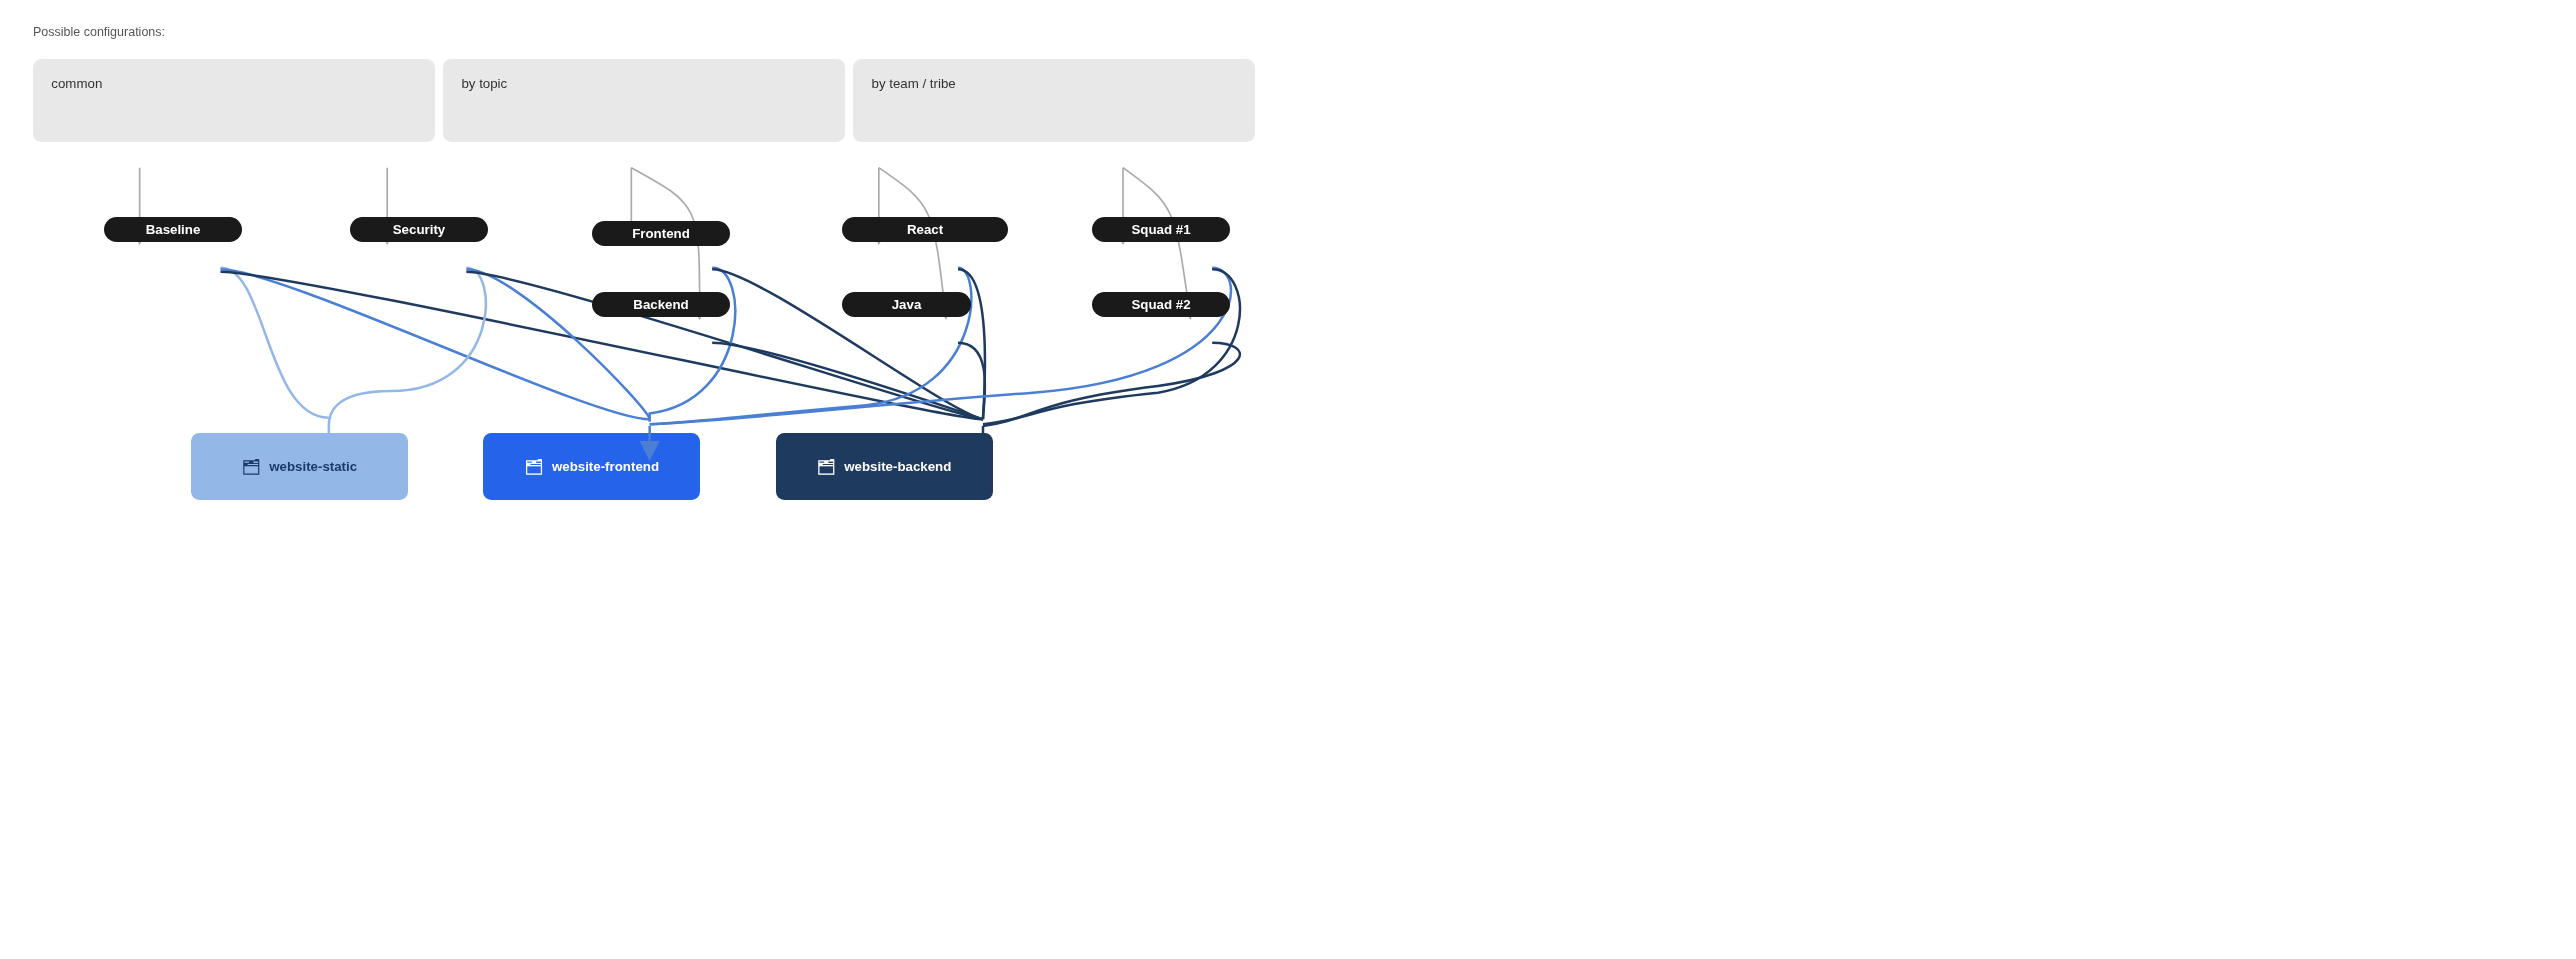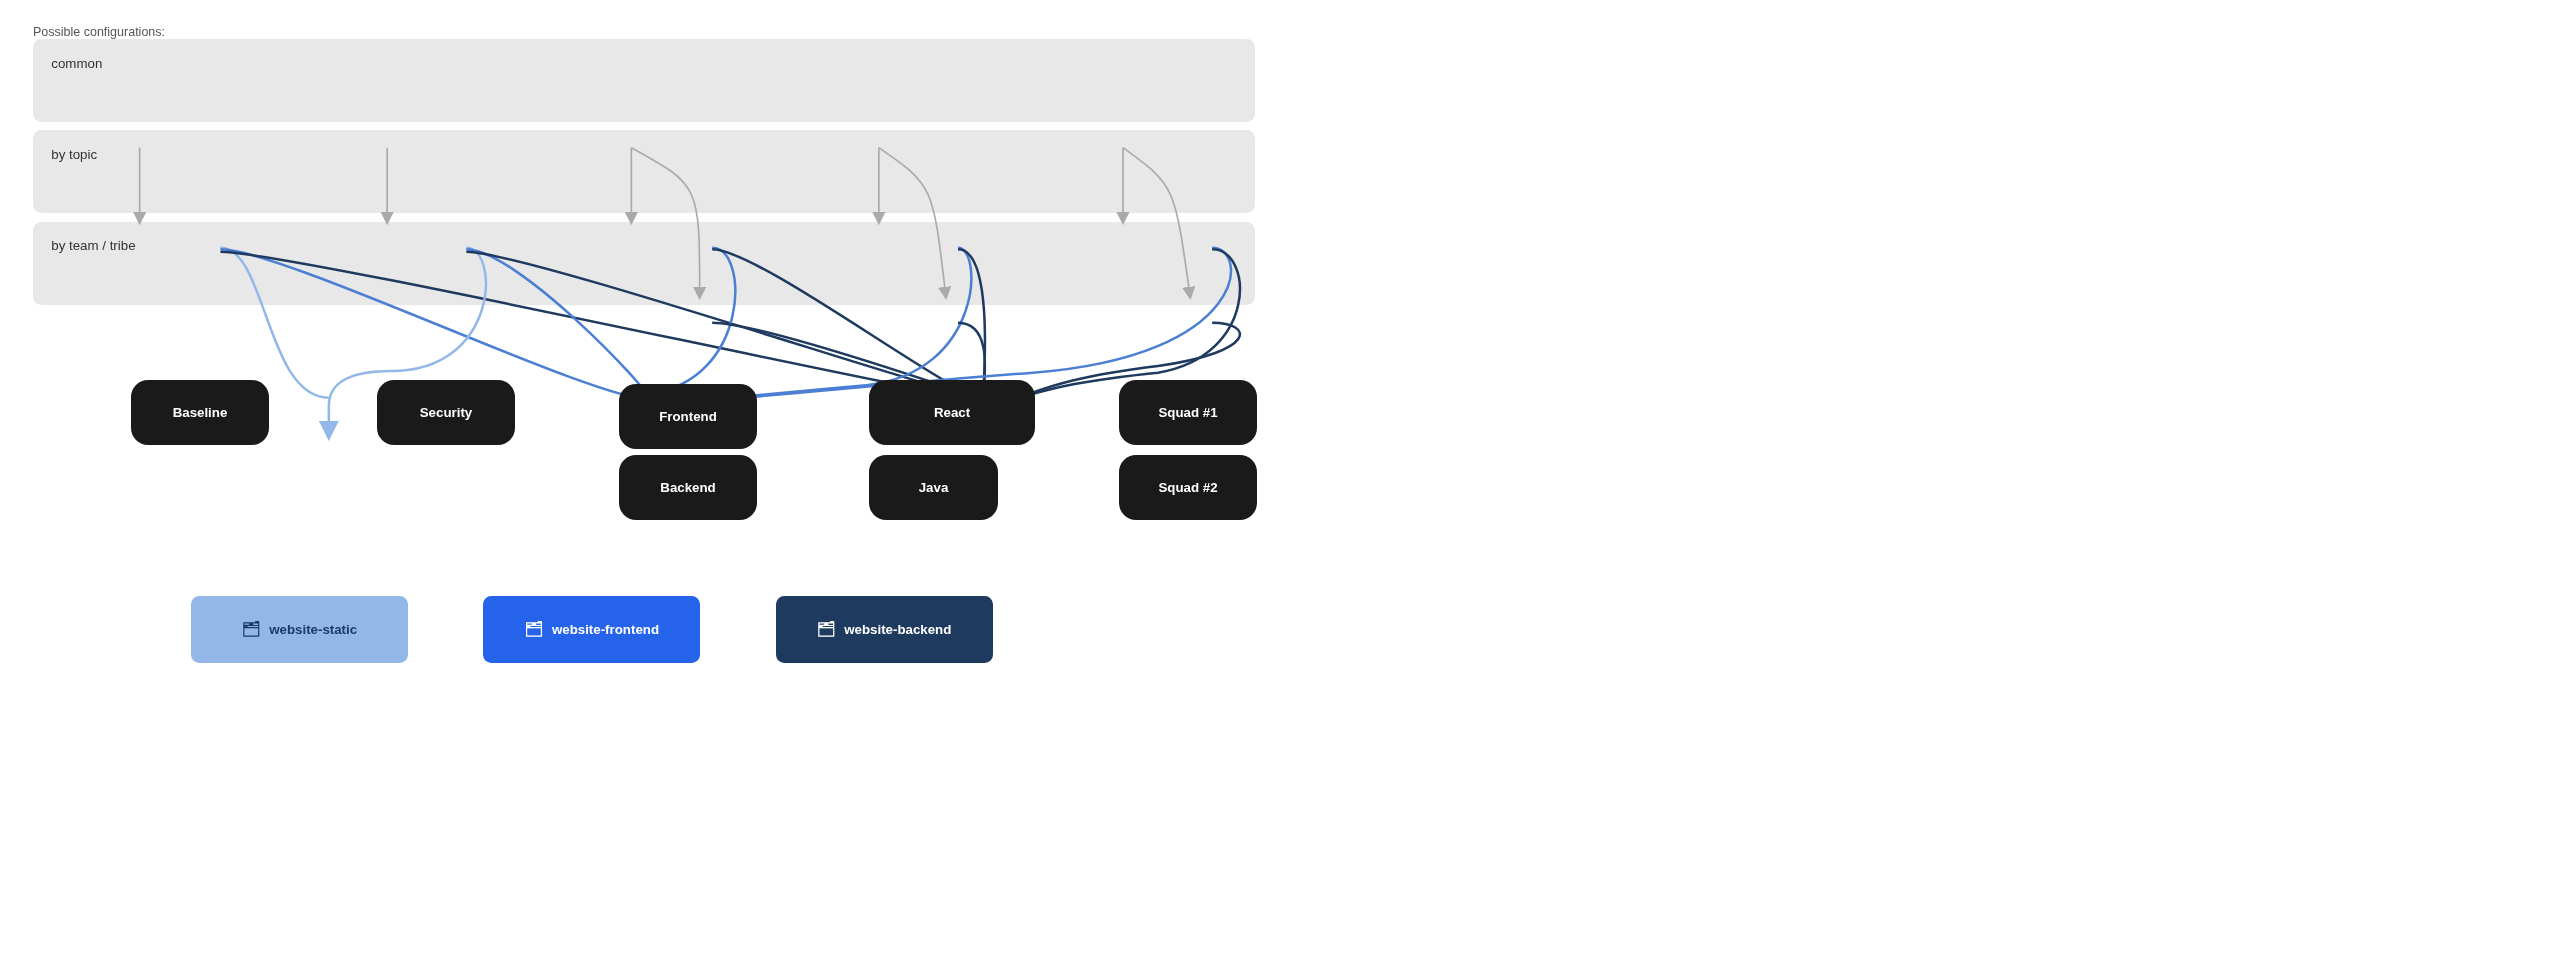--- a/index.html
+++ b/index.html
@@ -6,53 +6,52 @@
     body {
       background: #ffffff;
       font-family: -apple-system, BlinkMacSystemFont, 'Segoe UI', Helvetica, Arial, sans-serif;
       padding: 25px 33px;
       width: 1288px;
     }
 
     .possible-configs-label {
       font-size: 12.5px;
       color: #555;
+      margin-bottom: 20px;
     }
 
     
     .categories-row {
       display: flex;
       gap: 8.3px;
       margin-bottom: 0;
-      flex-direction: column;
     }
 
     .category-box {
       background: #e8e8e8;
       border-radius: 8.3px;
       padding: 16.7px 18.3px;
       font-size: 13.3px;
       font-weight: 500;
       color: #333;
       flex: 1;
       min-height: 83px;
       display: flex;
       align-items: flex-start;
     }
 
     .node-box {
       background: #1a1a1a;
       color: #fff;
       border-radius: 17px;
-      padding: 25px 20px;
+      padding: 5px 20px;
       font-size: 13.3px;
       font-weight: 700;
       text-align: center;
       min-width: 129px;
-      margin-left: 27px;
     }
 
     .output-box {
       border-radius: 8.3px;
       padding: 22px 16.7px;
       font-size: 13.3px;
       font-weight: 600;
       color: #fff;
       display: flex;
       align-items: center;

